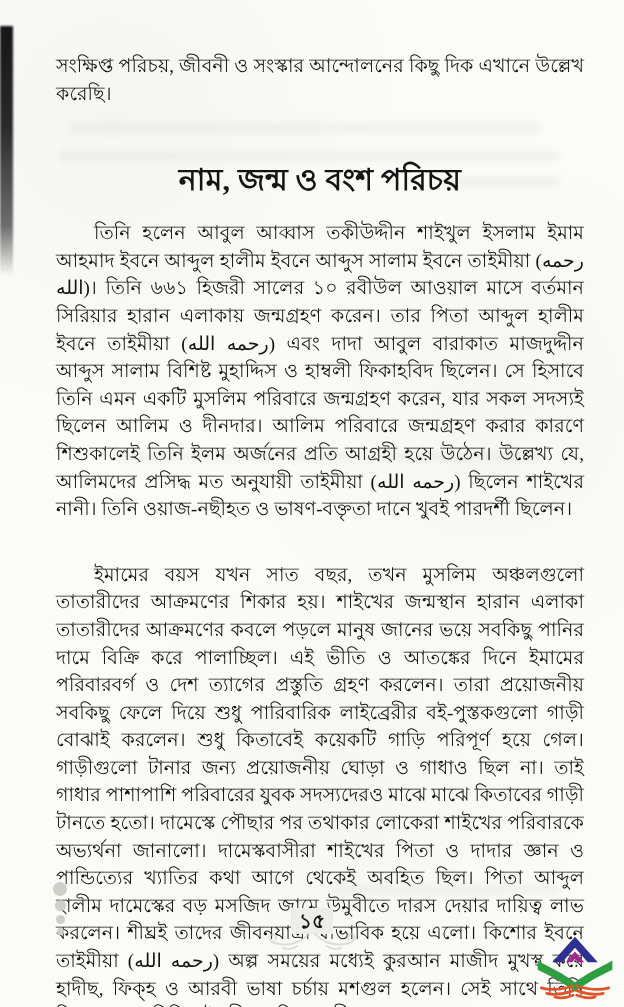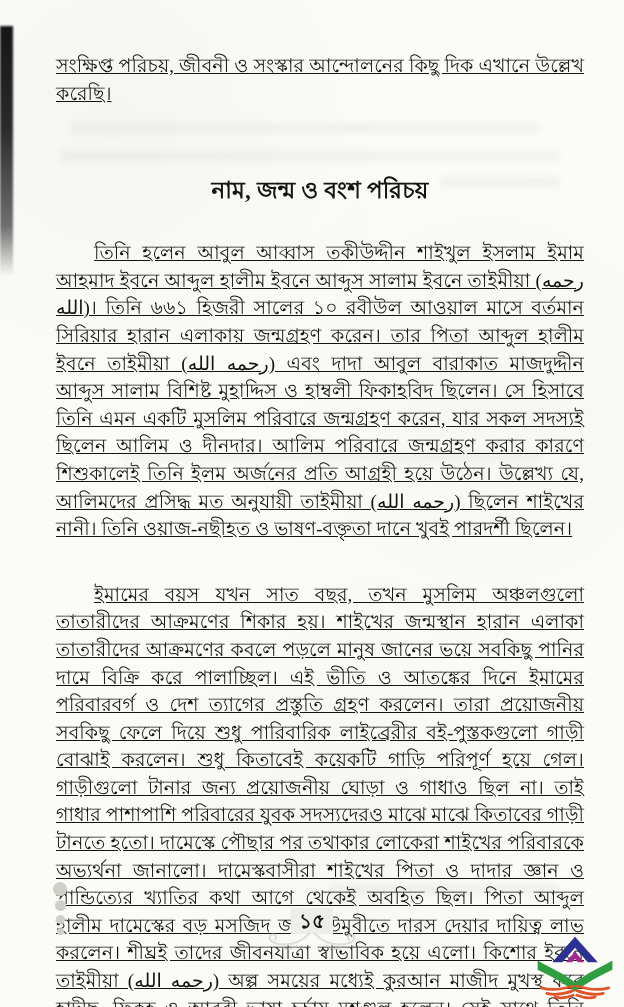--- a/index.html
+++ b/index.html
@@ -27,27 +27,26 @@
   }
   .content{
     position:absolute;left:56px;top:52px;width:528px;
   }
   p.body-text{
     margin:0;
     font-size:19px;
     line-height:27.6px;
     text-align:justify;
     letter-spacing:.1px;
-    text-decoration:underline;
   }
   p.indent{text-indent:38px;}
   h2.section-heading{
-    margin:16px;
+    margin:0;
     text-align:center;
-    font-size:23px;
+    font-size:30px;
     font-weight:bold;
     letter-spacing:.2px;
   }
   .gap-1{height:49px;}  
   .gap-2{height:12px;}  
   .gap-3{height:26px;}
   
   .ghost{
     position:absolute;background:#8a8a84;opacity:.07;
     filter:blur(2.5px);border-radius:4px;

